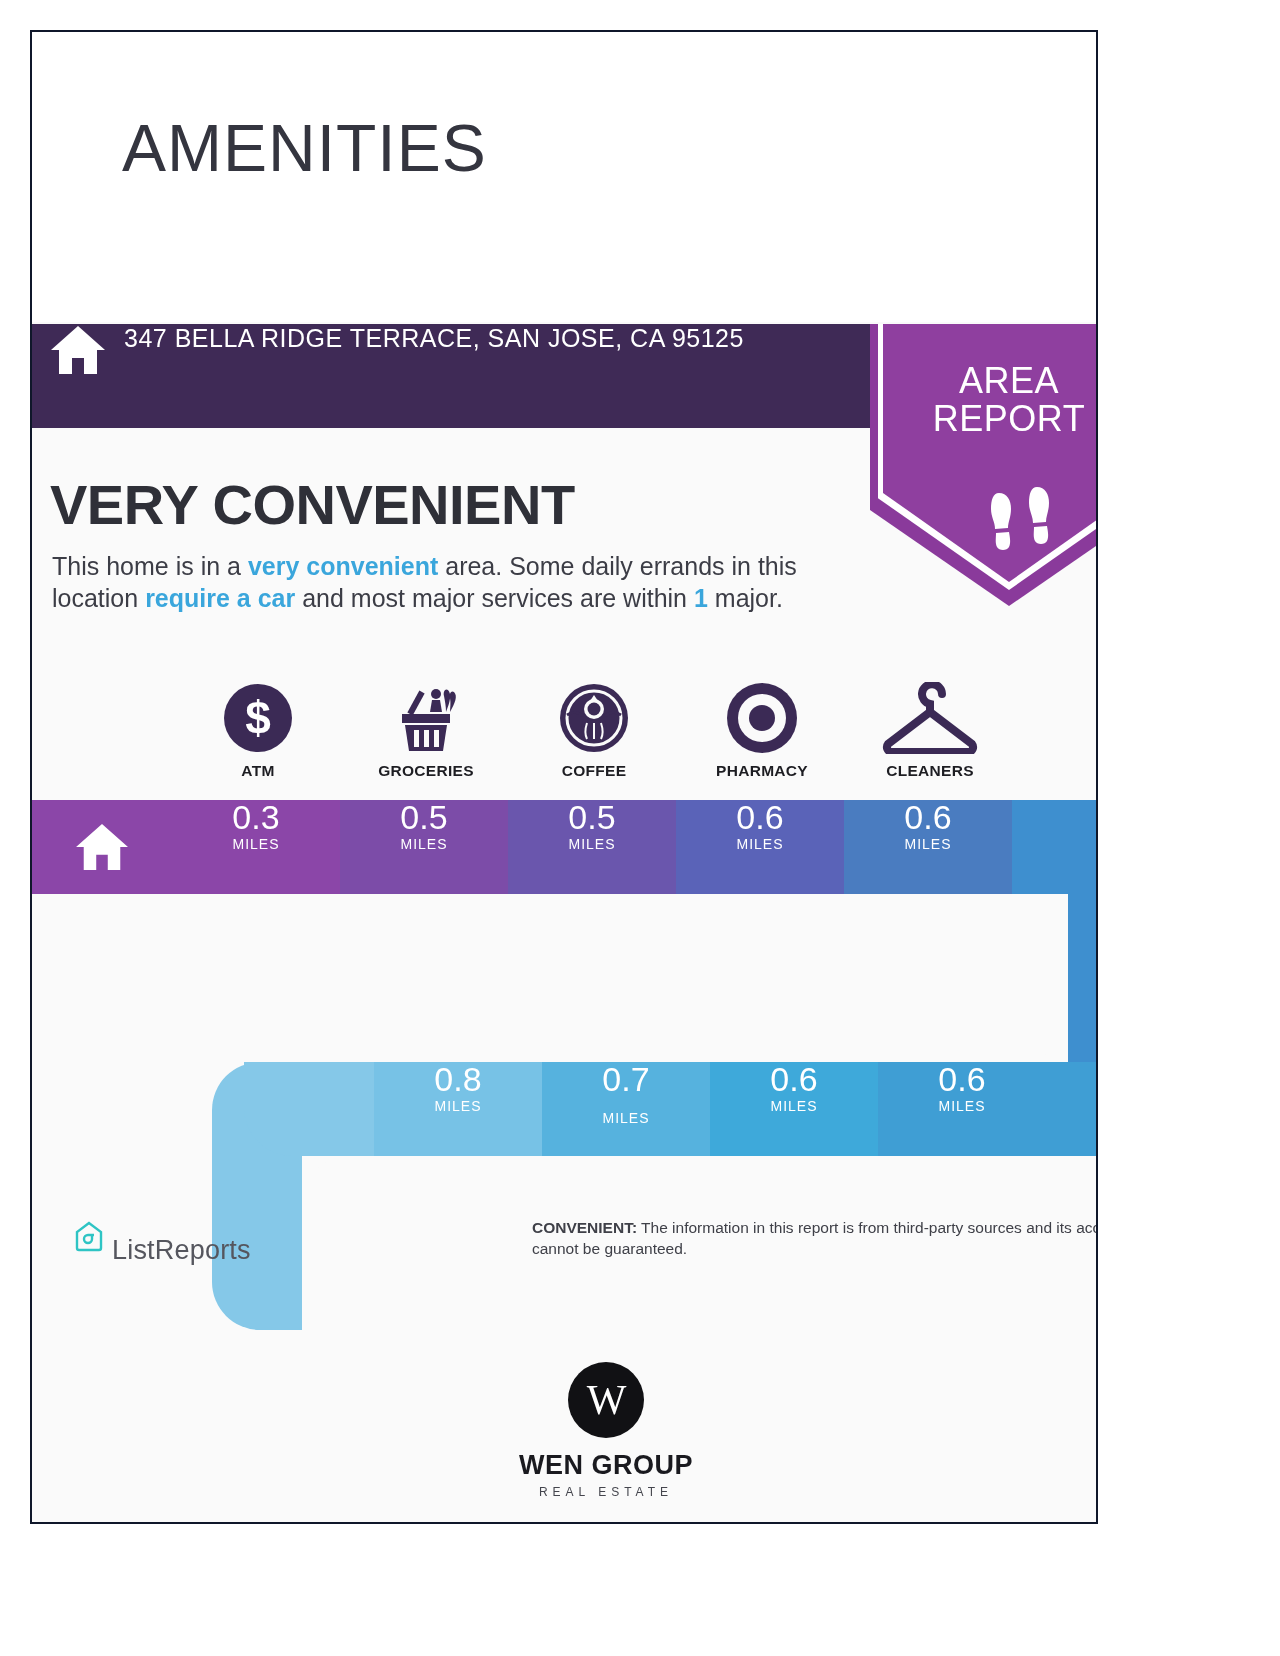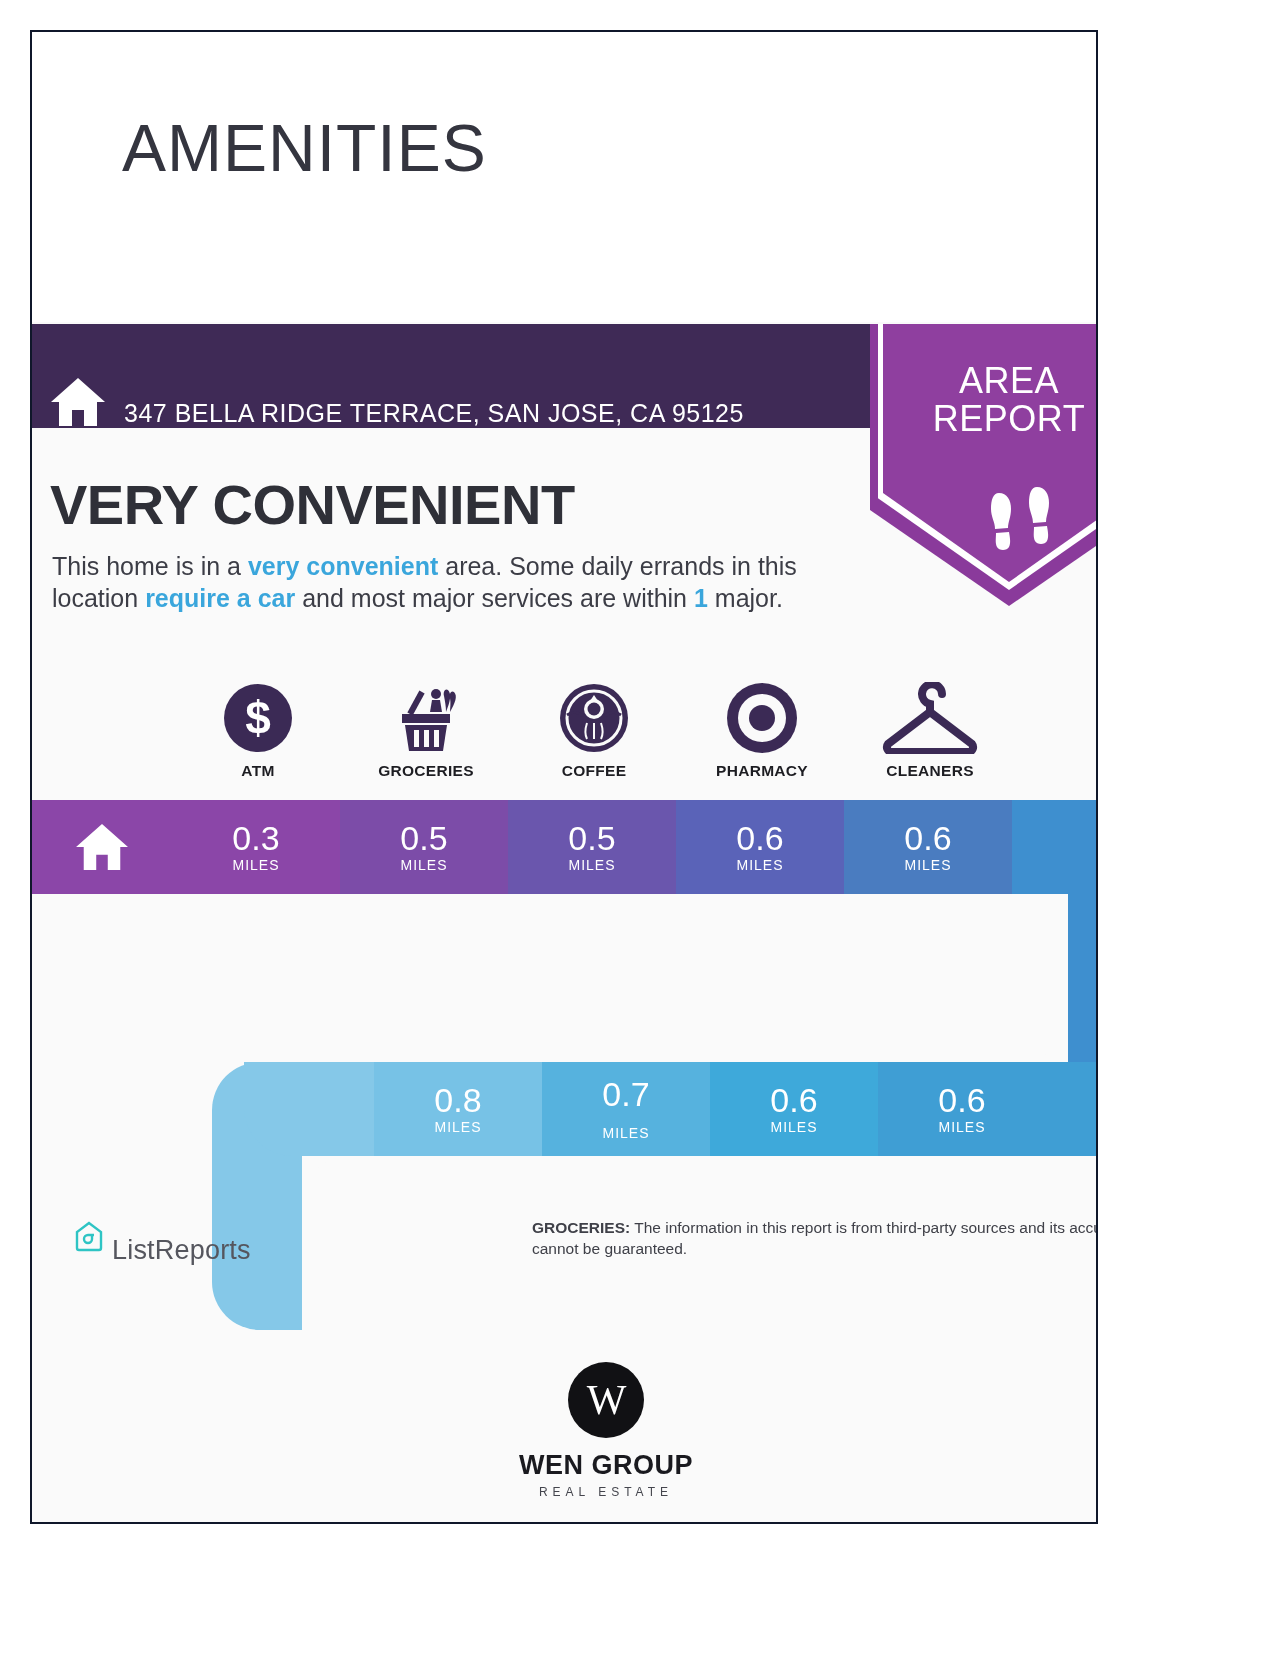--- a/index.html
+++ b/index.html
@@ -20,21 +20,21 @@
   .title-zone { position:absolute; left:0; top:0; width:100%; height:290px; background:#ffffff; }
   .doc-title {
     position:absolute; left:90px; top:78px;
     font-size:66px; letter-spacing:1px; font-weight:400;
     color:#34353f;
   }
   
   .addr-bar {
     position:absolute; left:0; top:292px; width:100%; height:104px;
     background:#3f2a56;
-    display:flex; align-items:flex-end;
+    display:flex; align-items:flex-start;
   }
   .addr-home { width:92px; display:flex; justify-content:center; align-items:center; }
   .addr-text {
     color:#ffffff; font-size:25px; letter-spacing:.5px; font-weight:400;
     white-space:nowrap;
   }
   
   .badge {
     position:absolute; left:838px; top:292px;
     width:278px; height:282px;
@@ -84,21 +84,21 @@
     font-size:15.5px; font-weight:700; color:#1d1d22; letter-spacing:.3px;
     white-space:nowrap;
   }
   
   .ribbon-wrap { position:absolute; left:0; top:740px; width:1148px; height:530px; }
   .bar-row {
     position:absolute; height:94px; display:flex; align-items:stretch;
   }
   #bar1 { left:0; top:28px; width:1120px; }
   #bar2 { left:180px; top:290px; width:940px;padding-left:32px; }
-  .seg { display:flex; flex-direction:column; align-items:center; justify-content:center; }
+  .seg { display:flex; flex-direction:column; align-items:center; }
   .seg .val { color:#ffffff; font-size:34px; line-height:34px; font-weight:400; }
   .seg .unit { color:#ffffff; font-size:14px; letter-spacing:1px; margin-top:2px; }
   .seg-home { width:140px; display:flex; align-items:center; justify-content:center; }
   .seg-w { width:168px; }
   .cap { flex:1 1 auto; }
   .r-tr { border-top-right-radius:48px; }
   .r-br { border-bottom-right-radius:48px; }
   .r-bl { border-bottom-left-radius:48px; }
   
   .conn-right {
@@ -359,21 +359,21 @@
 
   <div class="lr-logo">
     <svg width="30" height="32" viewBox="0 0 30 32">
       <path d="M15 2 L3 11 v16 a2 2 0 0 0 2 2 h20 a2 2 0 0 0 2 -2 V11 Z" fill="none" stroke="#2ec4c4" stroke-width="2.4"></path>
       <path d="M20 14 h-6 a4 4 0 1 0 4 4 v-4" fill="none" stroke="#2ec4c4" stroke-width="2.4"></path>
     </svg>
     <span class="lr-name">ListReports</span>
   </div>
 
   <div class="disclaimer">
-    <b>GROCERIES:</b><span> The information in this report is from third-party sources and its accuracy cannot be guaranteed.</span>
+    <b>CONVENIENT:</b><span> The information in this report is from third-party sources and its accuracy cannot be guaranteed.</span>
   </div>
 
   <div class="wen">
     <div class="wen-mark">
       <span>W</span>
     </div>
     <div class="wen-name">WEN GROUP</div>
     <div class="wen-sub">REAL ESTATE</div>
   </div>
 

